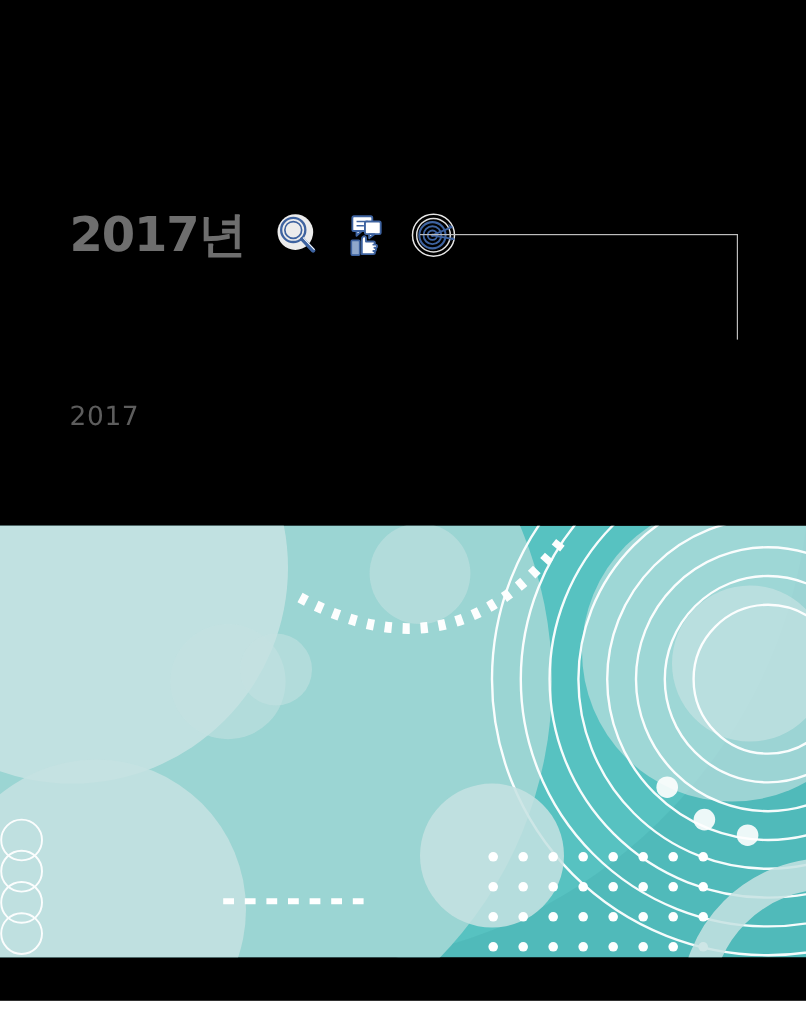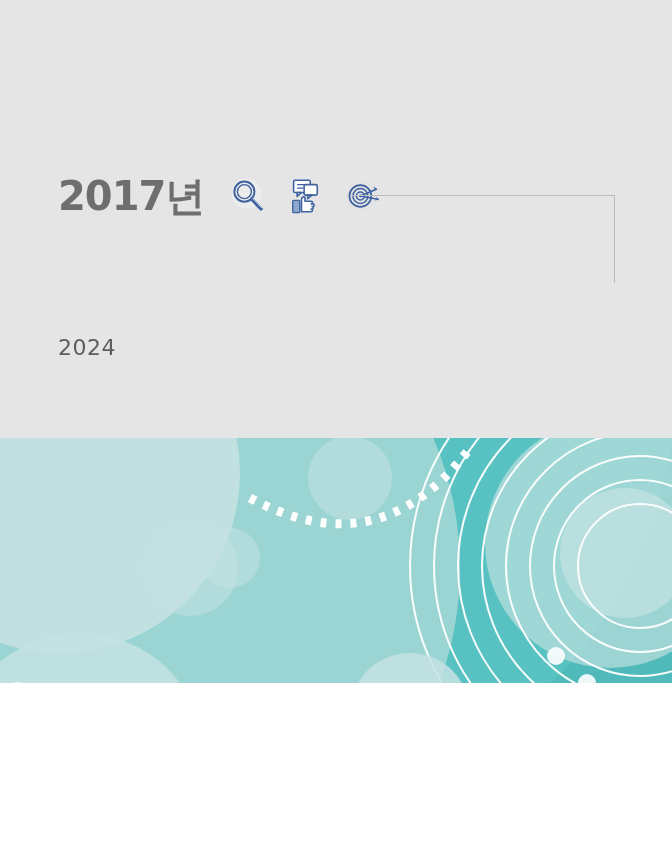--- a/index.html
+++ b/index.html
@@ -9,22 +9,22 @@
   }
   body {
     width: 672px;
     height: 857px;
     overflow: hidden;
     font-family: "Liberation Sans", sans-serif;
   }
   #cover {
     position: relative;
     width: 672px;
-    height: 683px;
-    background: #e5e5e5;
+    height: 834px;
+    background: #000000;
     overflow: hidden;
   }
 
   
   .header-block {
     position: absolute;
     left: 0;
     top: 0;
     width: 672px;
     height: 438px;
@@ -157,21 +157,21 @@
           <path d="M42 28 L39 25 L39.5 29 L36 29.5 Z" fill="#3E63A0"></path>
         </svg>
 
       </div>
     </div>
 
     <div class="rule-h"></div>
     <div class="rule-v"></div>
 
 
-    <div class="sub-year">2024</div>
+    <div class="sub-year">2017</div>
   </div>
 
   <div class="teal-band">
     <svg width="672" height="360" viewBox="0 0 672 360">
       <defs>
         <clipPath id="bandClip">
             <rect x="0" y="0" width="672" height="360"></rect>
           </clipPath>
       </defs>
 

